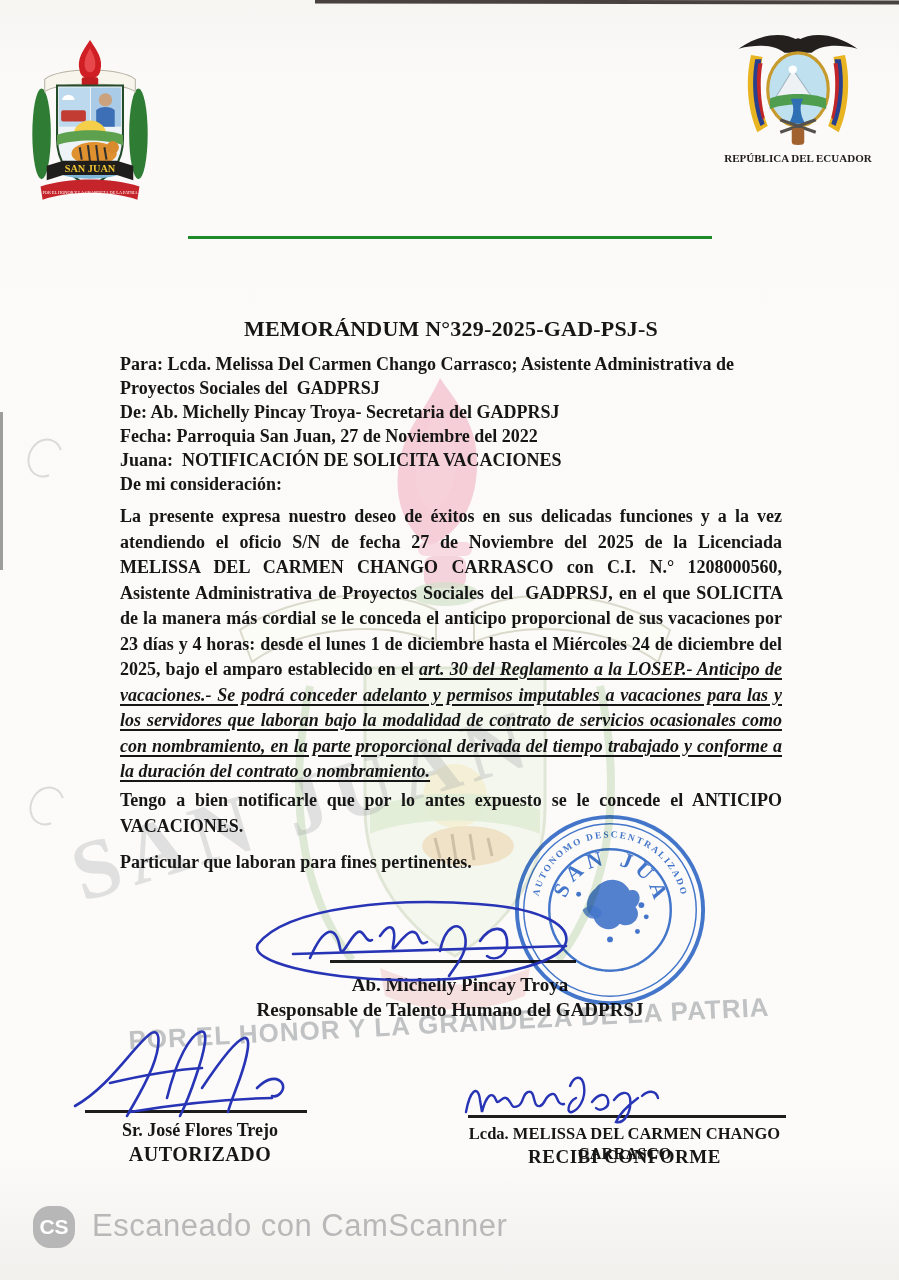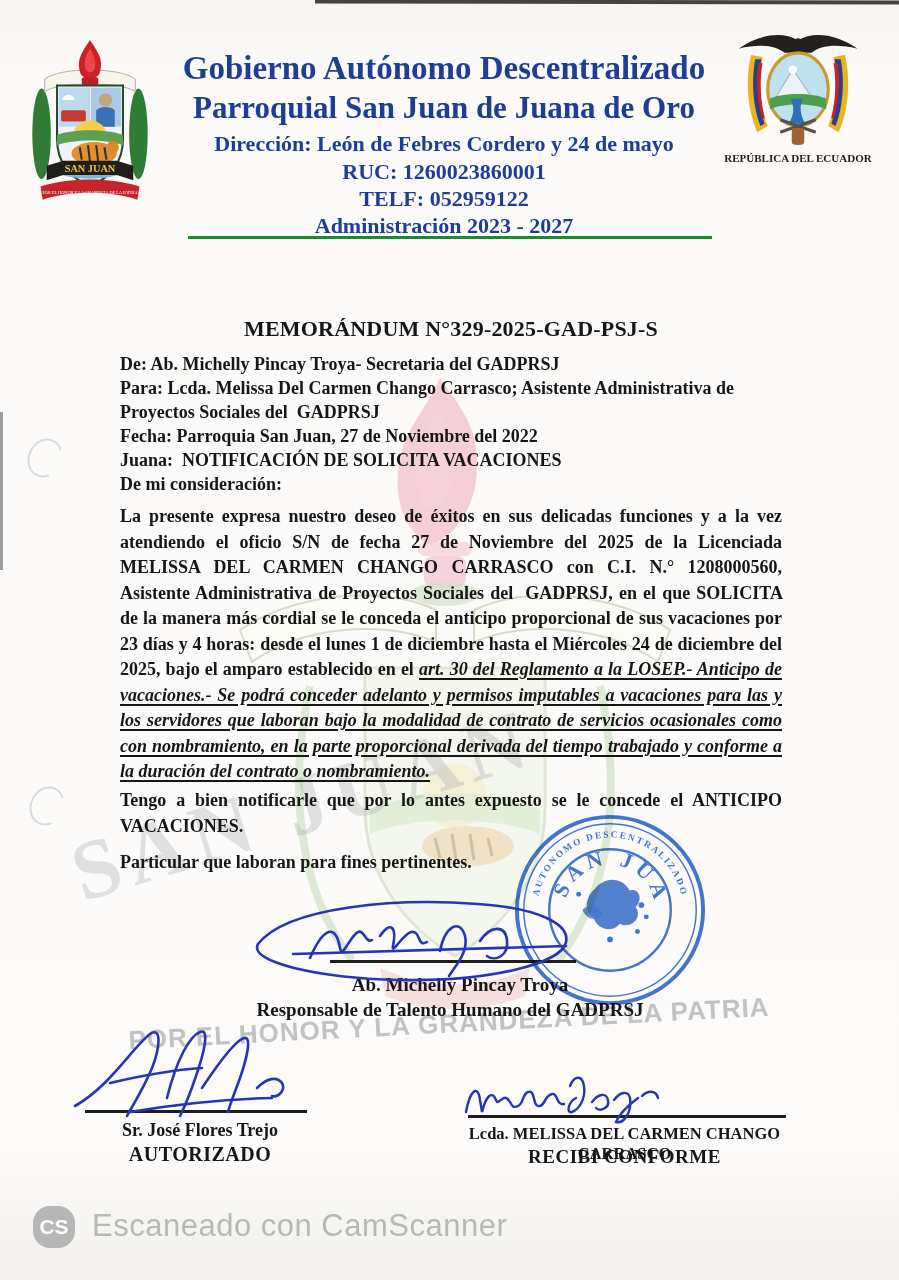--- a/index.html
+++ b/index.html
@@ -113,28 +113,20 @@
       <path d="M44,62 L60,36 L78,62 Z" fill="#eef2f4" stroke="#9eb4c0" stroke-width="1"></path>
       <circle cx="60" cy="36" r="4" fill="#ffffff"></circle>
       <path d="M38,64 C50,58 80,58 92,64 L92,74 C80,68 50,68 38,74 Z" fill="#4f9e4f"></path>
       <path d="M58,64 C62,72 61,80 56,88 L72,88 C67,80 66,70 70,64 Z" fill="#2f6fb3"></path>
       <path d="M65,90 L65,108 M48,96 L82,84 M82,96 L48,84" stroke="#55524e" stroke-width="3"></path>
       <rect x="59" y="92" width="12" height="16" rx="3" fill="#a2622f"></rect>
     </svg>
   </div>
   <div class="abs seal-right-caption">REPÚBLICA DEL ECUADOR</div>
 
-  <div class="abs hdr">
-    <div class="hdr-l1">Gobierno Autónomo Descentralizado</div>
-    <div class="hdr-l2">Parroquial San Juan de Juana de Oro</div>
-    <div class="hdr-l3">Dirección: León de Febres Cordero y 24 de mayo</div>
-    <div class="hdr-l4">RUC: 1260023860001</div>
-    <div class="hdr-l5">TELF: 052959122</div>
-    <div class="hdr-l6">Administración 2023 - 2027</div>
-  </div>
   <div class="abs green-rule"></div>
 
   <div class="abs wm-center">
     <svg viewBox="0 0 450 660" width="450" height="660">
       <path d="M210,10 C232,42 252,62 246,112 C241,152 216,172 201,177 C186,172 164,146 168,104 C173,60 194,46 210,10 Z" fill="#f3bac8" opacity=".75"></path>
       <path d="M208,42 C220,60 228,74 225,104 C222,128 210,140 202,143 C194,140 184,124 186,100 C189,72 198,60 208,42 Z" fill="#f7cdd8" opacity=".85"></path>
       <rect x="188" y="174" width="54" height="14" rx="7" fill="#f6cdd8" opacity=".8"></rect>
       <rect x="194" y="188" width="42" height="32" rx="9" fill="#f3c3d2" opacity=".8"></rect>
       <ellipse cx="215" cy="226" rx="34" ry="12" fill="#cfe0c4" opacity=".7"></ellipse>
       <path d="M10,262 C62,226 152,216 206,242 L206,274 C152,252 72,258 22,294 Z" fill="#fdfdf6" stroke="#d5d5c6" stroke-width="2" opacity=".95"></path>
@@ -147,22 +139,22 @@
       <path d="M80,318 C58,420 68,522 122,592" stroke="#cfe0c4" stroke-width="8" fill="none" opacity=".75"></path>
       <path d="M370,318 C392,420 382,522 328,592" stroke="#cfe0c4" stroke-width="8" fill="none" opacity=".75"></path>
       <path d="M150,600 C200,622 250,622 300,600 L295,628 C250,646 200,646 155,628 Z" fill="#f0c9c9" opacity=".6"></path>
     </svg>
   </div>
   <div class="abs wm-sanjuan">SAN JUAN</div>
   <div class="abs wm-motto">POR EL HONOR Y LA GRANDEZA DE LA PATRIA</div>
 
   <div class="abs memo-title">MEMORÁNDUM N°329-2025-GAD-PSJ-S</div>
   <div class="abs meta">
+    <div><span>Para:</span><span> Lcda. Melissa Del Carmen Chango Carrasco; Asistente Administrativa de Proyectos Sociales del &nbsp;GADPRSJ</span></div>
     <div><span>De:</span><span> Ab. Michelly Pincay Troya- Secretaria del GADPRSJ</span></div>
-    <div><span>Para:</span><span> Lcda. Melissa Del Carmen Chango Carrasco; Asistente Administrativa de Proyectos Sociales del &nbsp;GADPRSJ</span></div>
     <div><span>Fecha:</span><span> Parroquia San Juan, 27 de Noviembre del 2022</span></div>
     <div><span>Juana:</span><span style="white-space:pre-wrap">  NOTIFICACIÓN DE SOLICITA VACACIONES</span></div>
     <div class="salutation">De mi consideración:</div>
   </div>
 
   <div class="abs para para1"><span class="seg-n">La presente expresa nuestro deseo de éxitos en sus delicadas funciones y a la vez atendiendo el oficio S/N de fecha 27 de Noviembre del 2025 de la Licenciada </span><span class="seg-b">MELISSA DEL CARMEN CHANGO CARRASCO</span><span class="seg-n"> con C.I. N.° </span><span class="seg-b">1208000560, Asistente Administrativa de Proyectos Sociales del &nbsp;GADPRSJ,</span><span class="seg-n"> en el que </span><span class="seg-b">SOLICITA</span><span class="seg-n"> de la manera más cordial se le conceda el anticipo proporcional de sus vacaciones por 23 días y 4 horas: desde el lunes 1 de diciembre hasta el Miércoles 24 de diciembre del 2025, bajo el amparo establecido en el </span><span class="seg-biu">art. 30 del Reglamento a la LOSEP.- Anticipo de vacaciones.- Se podrá conceder adelanto y permisos imputables a vacaciones para las y los servidores que laboran bajo la modalidad de contrato de servicios ocasionales como con nombramiento, en la parte proporcional derivada del tiempo trabajado y conforme a la duración del contrato o nombramiento.</span></div>
   <div class="abs para para2"><span class="seg-n">Tengo a bien notificarle que por lo antes expuesto se le concede el </span><span class="seg-b">ANTICIPO VACACIONES.</span></div>
   <div class="abs closing1">Particular que laboran para fines pertinentes.</div>
 
   <div class="abs stamp">

